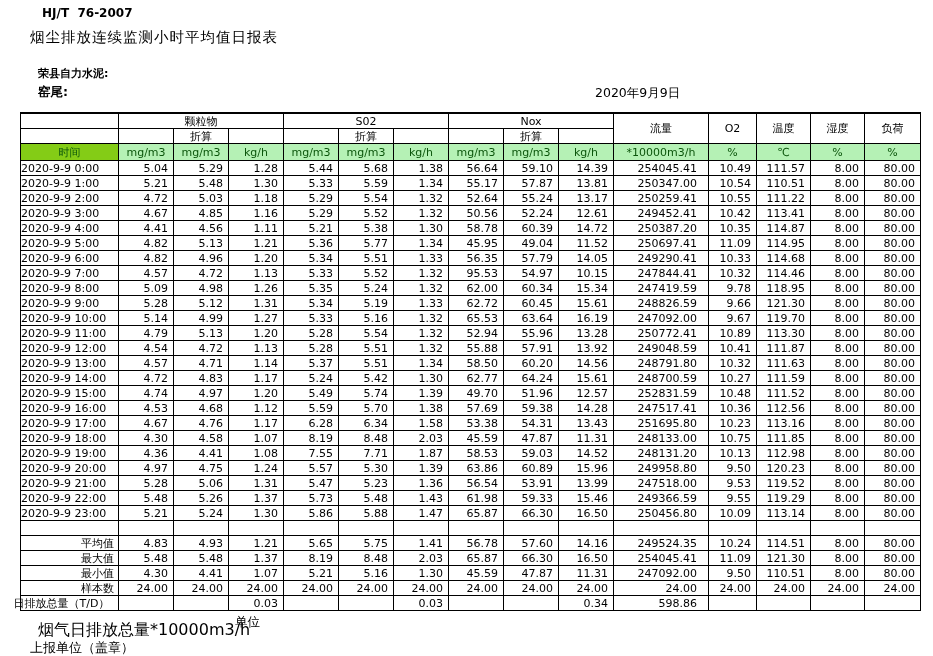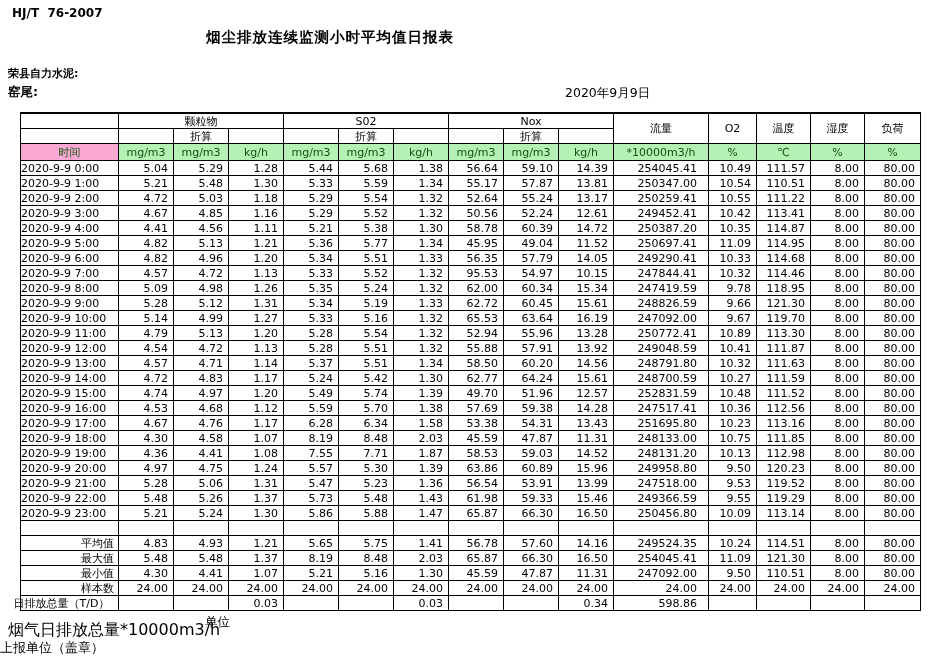--- a/index.html
+++ b/index.html
@@ -3,23 +3,23 @@
 <meta charset="utf-8">
 <style>
   html,body{margin:0;padding:0;background:#fff;}
   body{
     position:relative;
     width:933px;height:656px;
     font-family:"DejaVu Sans","Liberation Sans",sans-serif;
     color:#000;
     overflow:hidden;
   }
-  .abs{position:absolute;white-space:pre;}
+  .abs{position:absolute;white-space:pre;margin-left:30px;}
   .standard{left:12px;top:6px;font-size:12px;font-weight:bold;}
-  .title{left:0;top:28px;width:660px;text-align:center;font-size:14.5px;font-weight:bold;letter-spacing:1px;}
+  .title{left:0;top:28px;width:660px;font-size:14.5px;font-weight:normal;letter-spacing:1px;}
   .company{left:8px;top:66px;font-size:11px;font-weight:bold;}
   .kiln{left:8px;top:84px;font-size:12.5px;font-weight:bold;}
   .rdate{left:565px;top:85px;font-size:12.5px;}
   .tablewrap{position:absolute;left:20px;top:112px;}
   table.t{
     border-collapse:collapse;table-layout:fixed;width:900px;
     font-size:11px;
   }
   table.t td{
     border:1px solid #000;
@@ -84,21 +84,21 @@
       <td>折算</td>
       <td></td>
       <td></td>
       <td>折算</td>
       <td></td>
       <td></td>
       <td>折算</td>
       <td></td>
     </tr>
     <tr class="ghead">
-      <td style="background: #f9a8d4; color: rgb(11, 85, 11);">时间</td>
+      <td style="background: #84cc16; color: rgb(11, 85, 11);">时间</td>
       <td style="background: rgb(181, 241, 181); color: rgb(11, 85, 11);">mg/m3</td>
       <td style="background: rgb(181, 241, 181); color: rgb(11, 85, 11);">mg/m3</td>
       <td style="background: rgb(181, 241, 181); color: rgb(11, 85, 11);">kg/h</td>
       <td style="background: rgb(181, 241, 181); color: rgb(11, 85, 11);">mg/m3</td>
       <td style="background: rgb(181, 241, 181); color: rgb(11, 85, 11);">mg/m3</td>
       <td style="background: rgb(181, 241, 181); color: rgb(11, 85, 11);">kg/h</td>
       <td style="background: rgb(181, 241, 181); color: rgb(11, 85, 11);">mg/m3</td>
       <td style="background: rgb(181, 241, 181); color: rgb(11, 85, 11);">mg/m3</td>
       <td style="background: rgb(181, 241, 181); color: rgb(11, 85, 11);">kg/h</td>
       <td style="background: rgb(181, 241, 181); color: rgb(11, 85, 11);">*10000m3/h</td>

